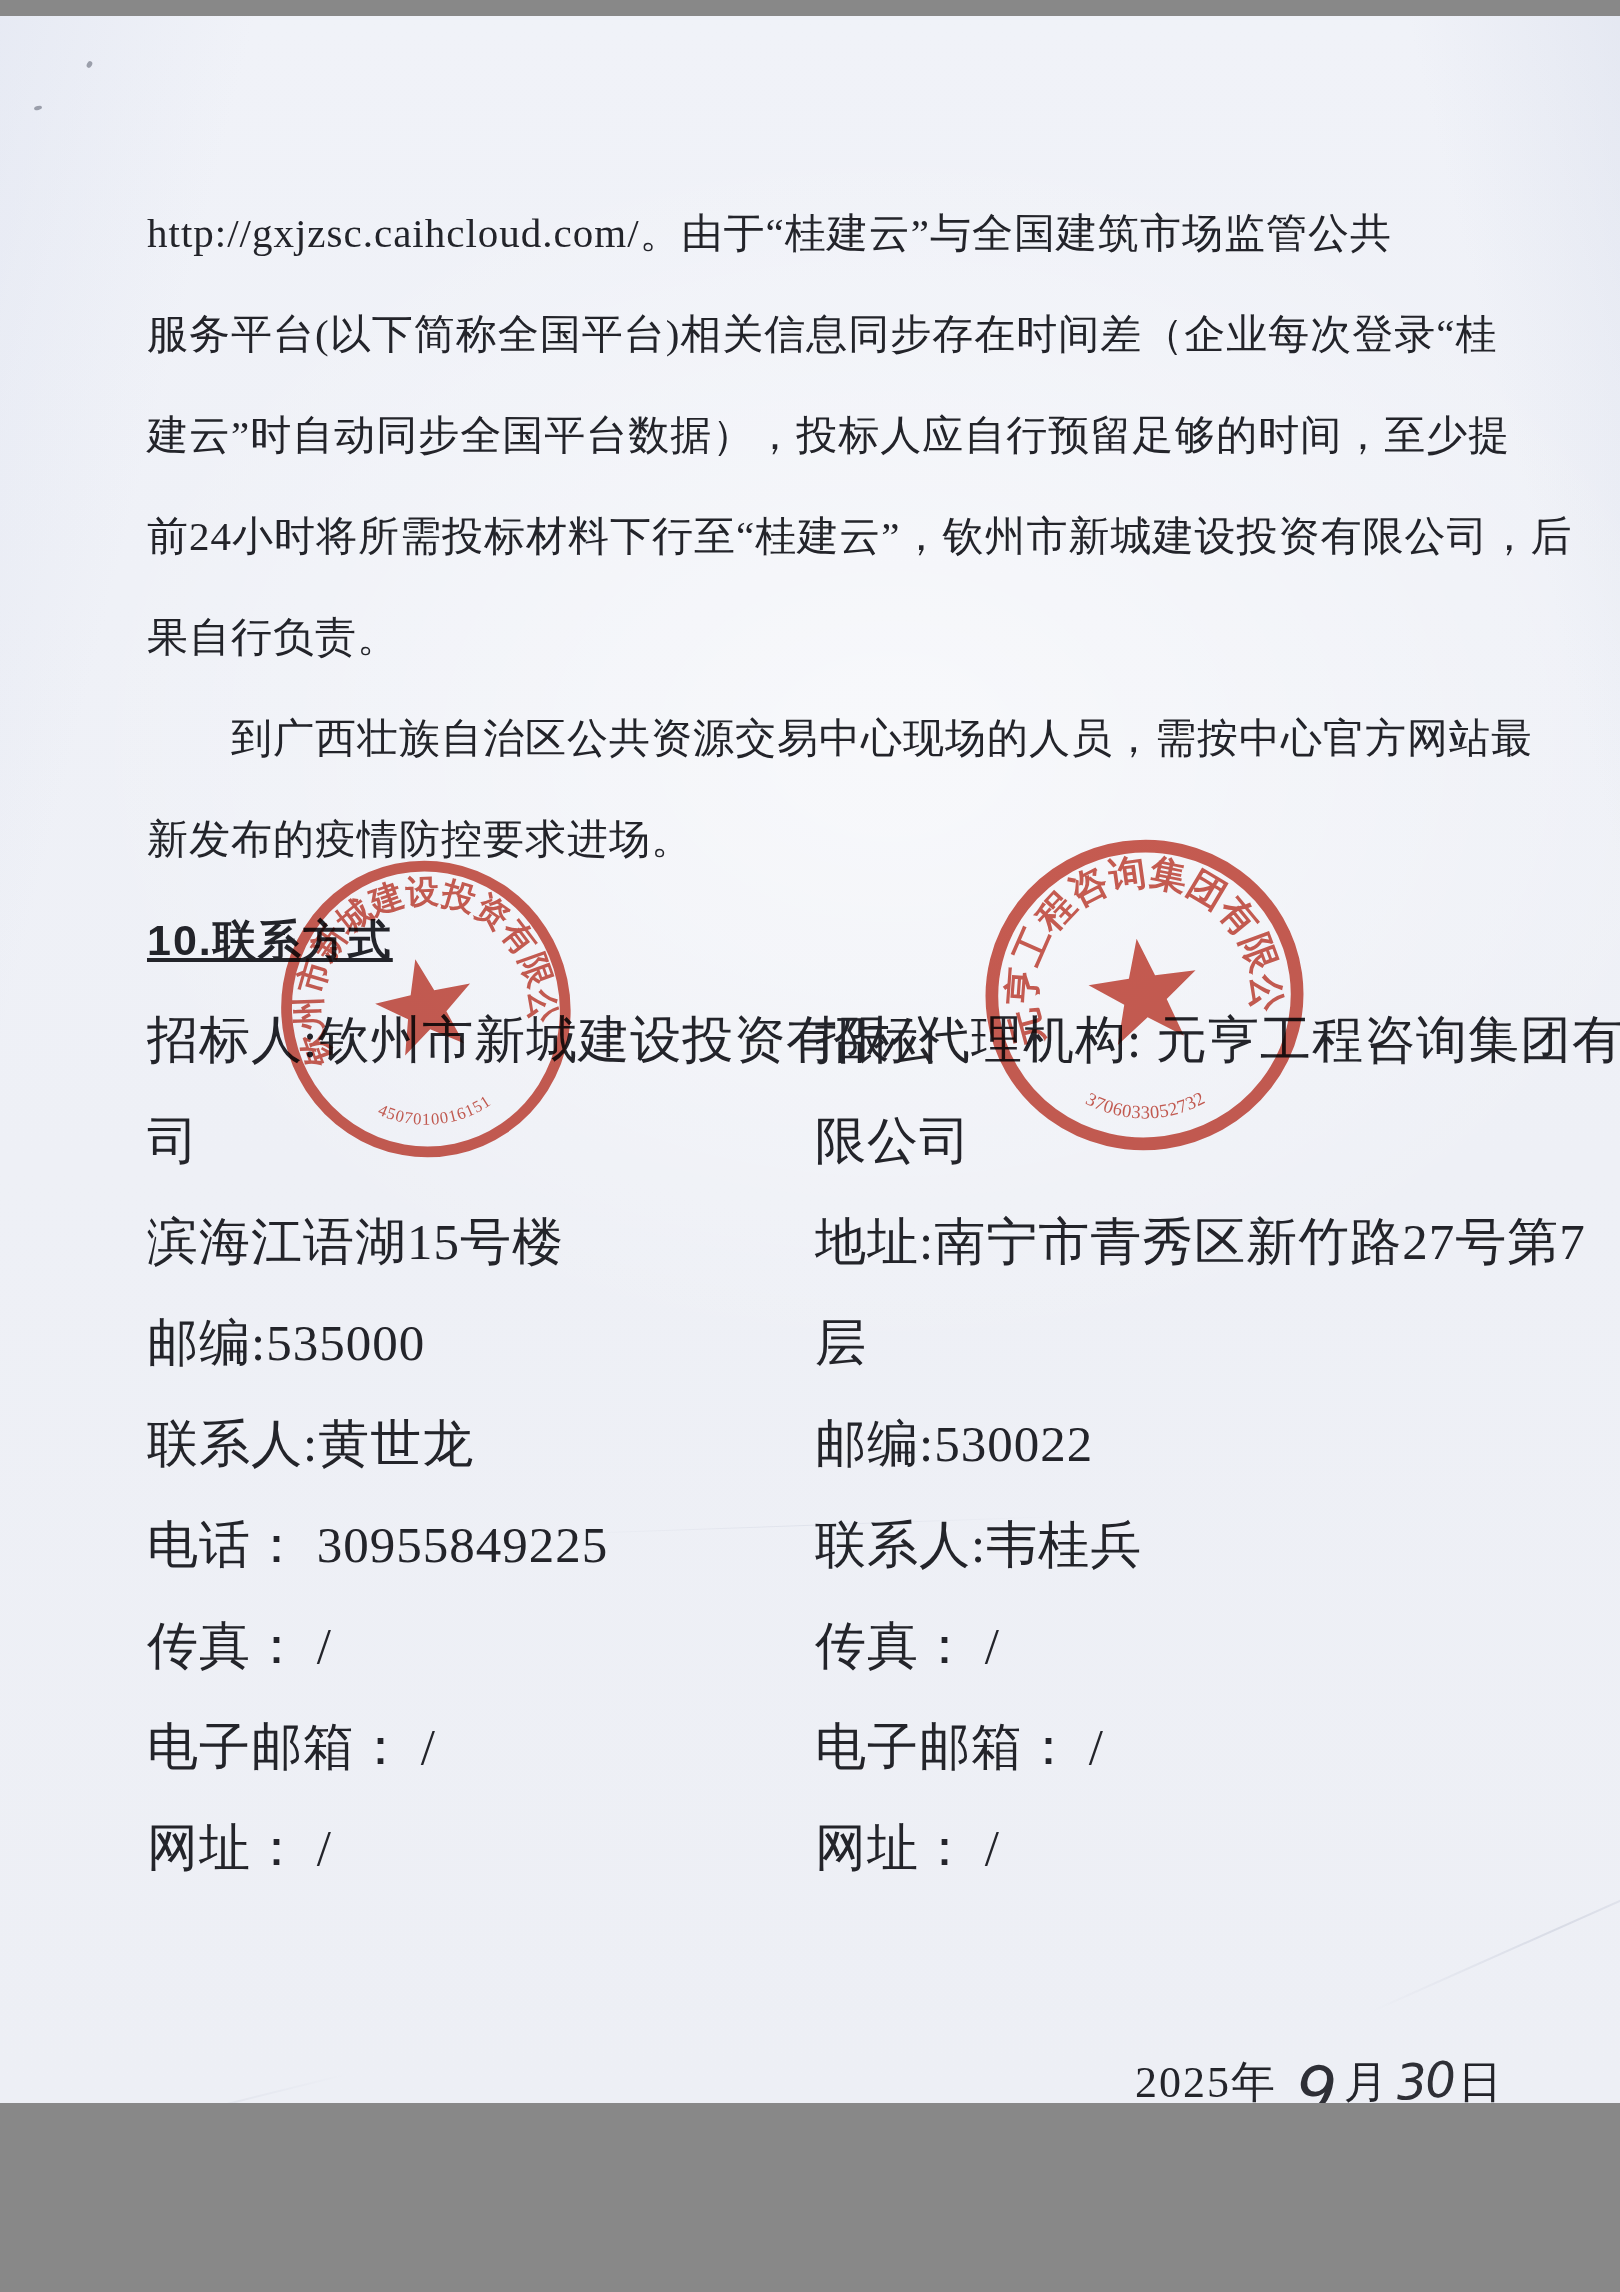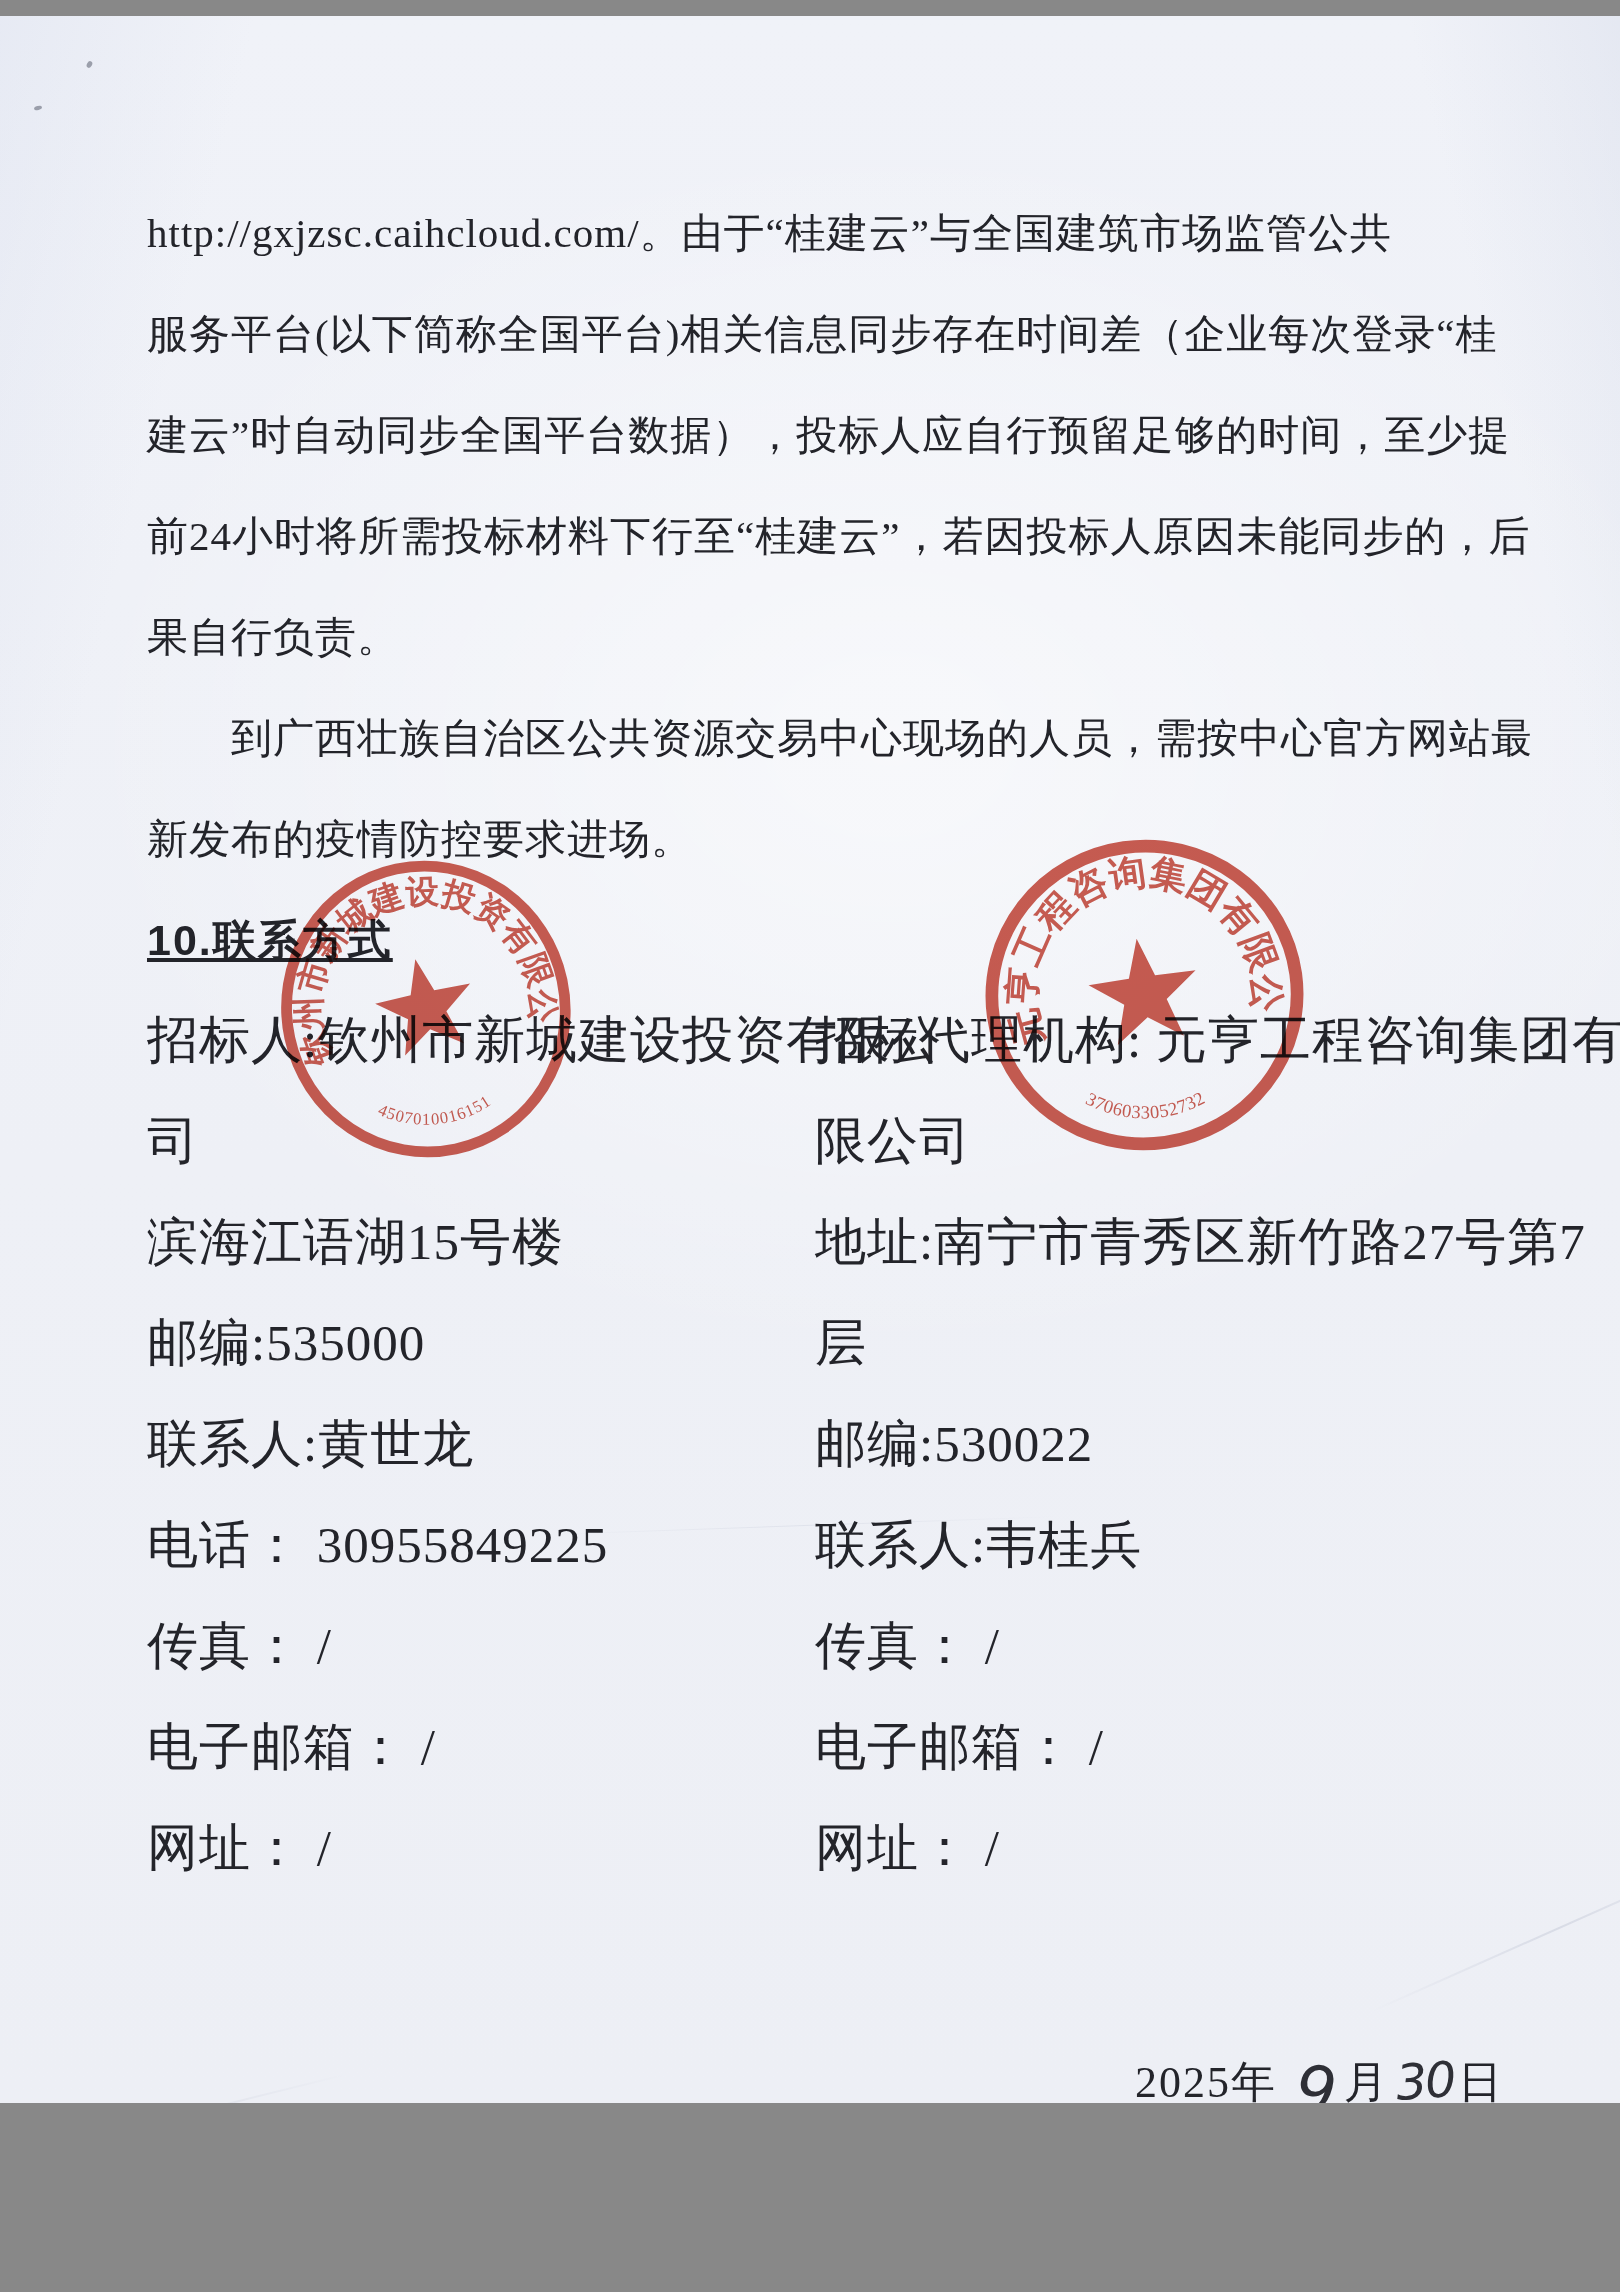--- a/index.html
+++ b/index.html
@@ -77,21 +77,21 @@
   <div class="speck" id="speck-2"></div>
   <div class="crease" id="crease-1"></div>
   <div class="crease" id="crease-2"></div>
   <div class="crease" id="crease-3"></div>
   <div class="crease" id="crease-4"></div>
 
   <div id="doc-flow">
     <div class="line">http://gxjzsc.caihcloud.com/。由于“桂建云”与全国建筑市场监管公共</div>
     <div class="line">服务平台(以下简称全国平台)相关信息同步存在时间差（企业每次登录“桂</div>
     <div class="line">建云”时自动同步全国平台数据），投标人应自行预留足够的时间，至少提</div>
-    <div class="line">前24小时将所需投标材料下行至“桂建云”，若因投标人原因未能同步的，后</div>
+    <div class="line">前24小时将所需投标材料下行至“桂建云”，钦州市新城建设投资有限公司，后</div>
     <div class="line">果自行负责。</div>
     <div class="line indent">到广西壮族自治区公共资源交易中心现场的人员，需按中心官方网站最</div>
     <div class="line">新发布的疫情防控要求进场。</div>
     <div class="line" id="section-heading">10.联系方式</div>
   </div>
 
   <div class="col" id="tenderer-col">
     <div class="line">招标人:钦州市新城建设投资有限公</div>
     <div class="line">司</div>
     <div class="line">滨海江语湖15号楼</div>

